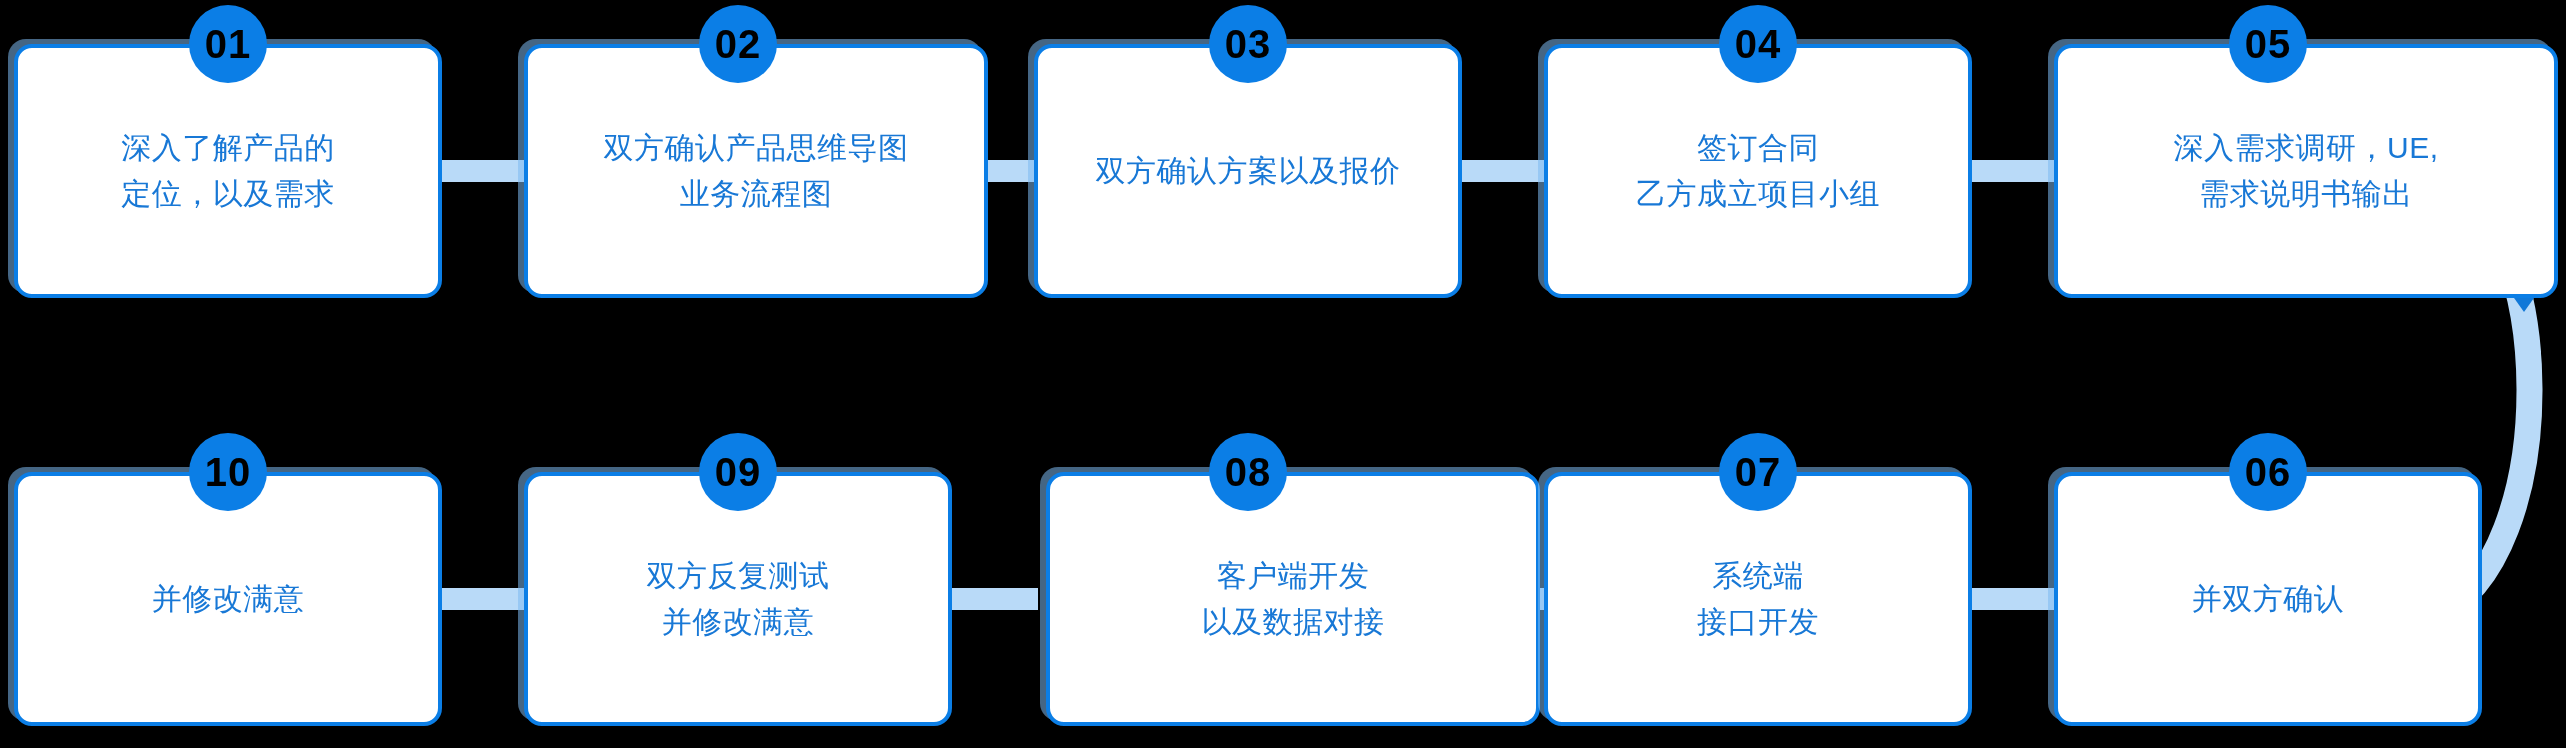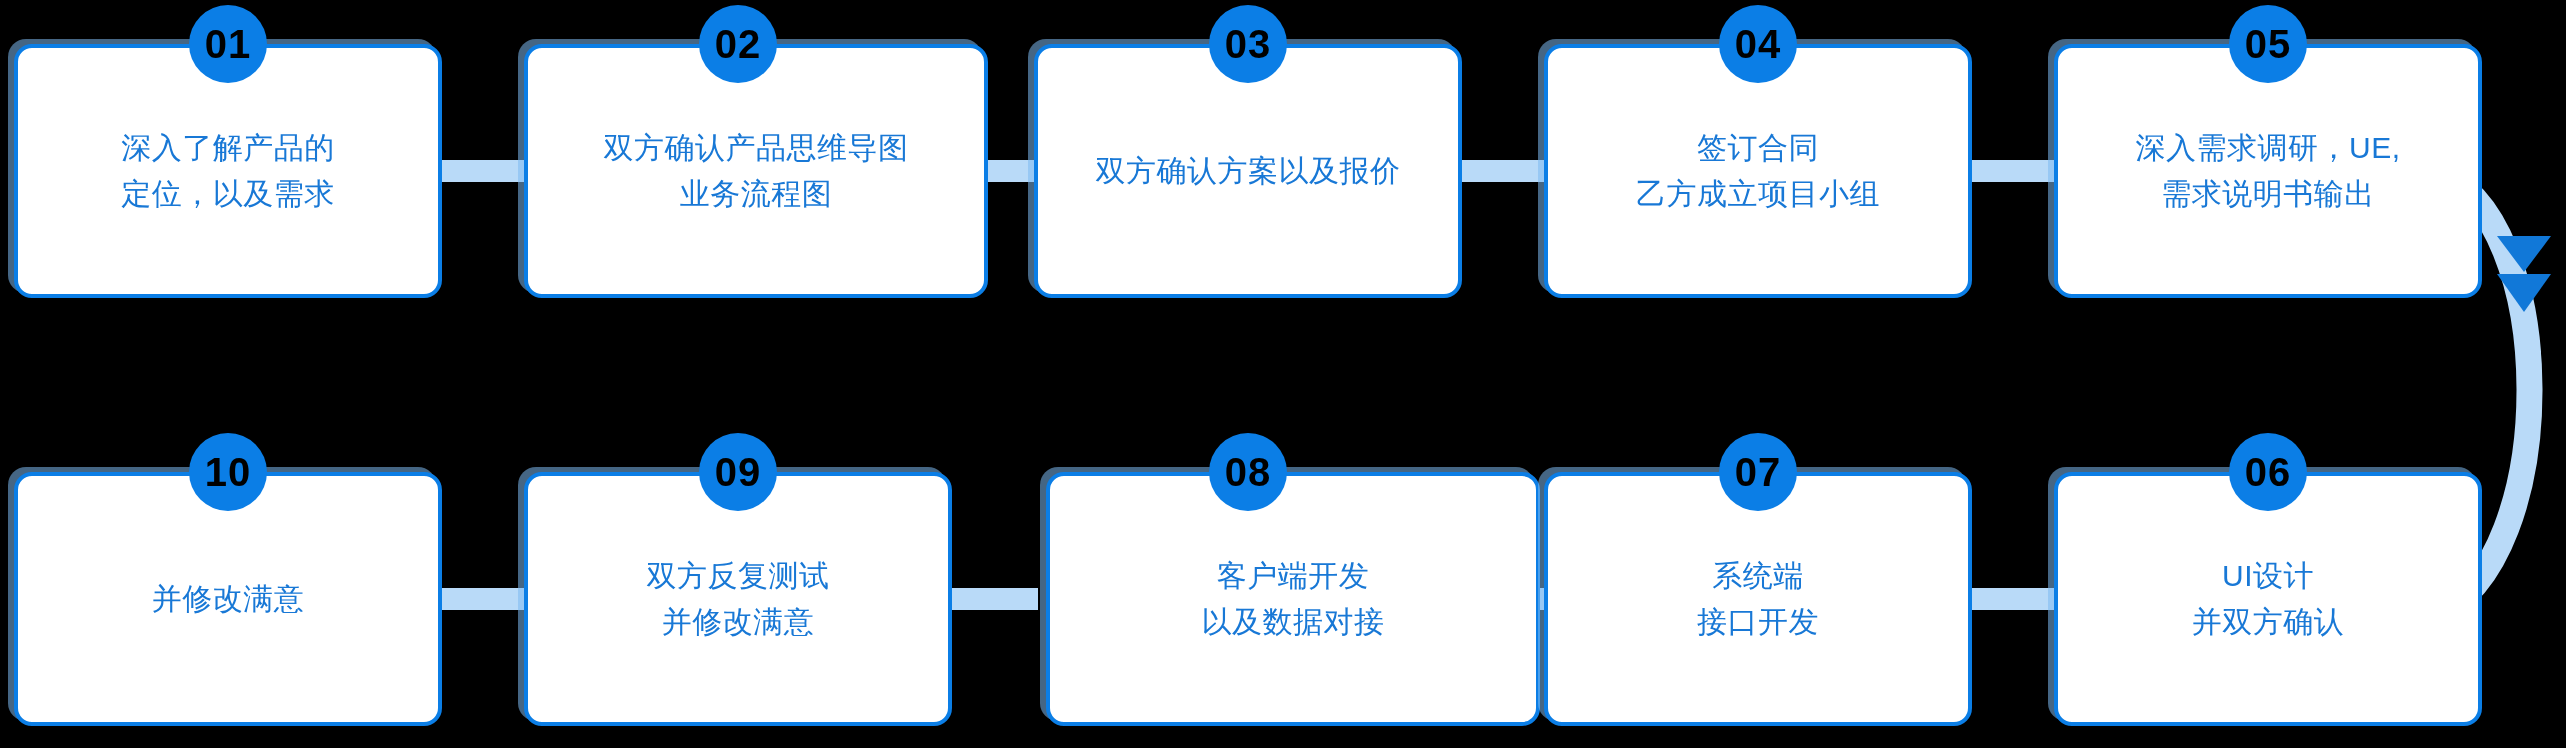--- a/index.html
+++ b/index.html
@@ -114,21 +114,21 @@
         </div>
       </div>
       <div class="badge" style="left: 1209px; top: 5px;">03</div>
       <div class="card" style="left: 1544px; top: 44px; width: 428px; height: 254px;">
         <div class="card-text">
           <span class="line">签订合同</span>
           <span class="line">乙方成立项目小组</span>
         </div>
       </div>
       <div class="badge" style="left: 1719px; top: 5px;">04</div>
-      <div class="card" style="left: 2054px; top: 44px; width: 428px; height: 254px;">
+      <div class="card" style="left: 2054px; top: 44px; width: 504px; height: 254px;">
         <div class="card-text">
           <span class="line">深入需求调研，UE,</span>
           <span class="line">需求说明书输出</span>
         </div>
       </div>
       <div class="badge" style="left: 2229px; top: 5px;">05</div>
       <div class="card" style="left: 14px; top: 472px; width: 428px; height: 254px;">
         <div class="card-text">
           <span class="line">并修改满意</span>
         </div>
@@ -150,20 +150,19 @@
       <div class="badge" style="left: 1209px; top: 433px;">08</div>
       <div class="card" style="left: 1544px; top: 472px; width: 428px; height: 254px;">
         <div class="card-text">
           <span class="line">系统端</span>
           <span class="line">接口开发</span>
         </div>
       </div>
       <div class="badge" style="left: 1719px; top: 433px;">07</div>
       <div class="card" style="left: 2054px; top: 472px; width: 428px; height: 254px;">
         <div class="card-text">
-          <span class="line">UI设计</span>
           <span class="line">并双方确认</span>
         </div>
       </div>
       <div class="badge" style="left: 2229px; top: 433px;">06</div>
     </div>
 
 </div>
 
 </body></html>

